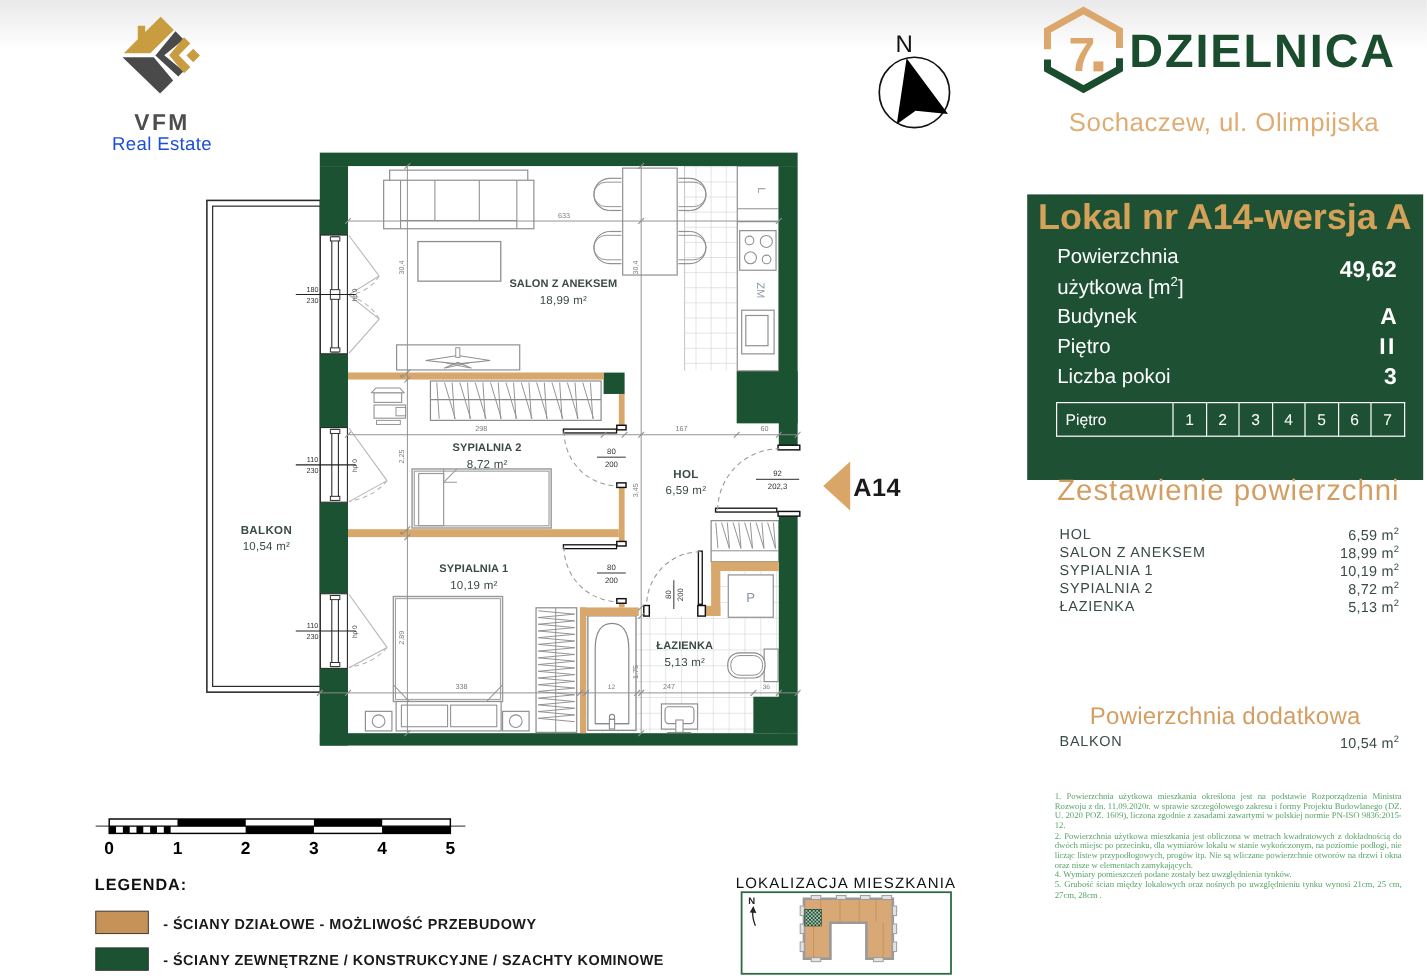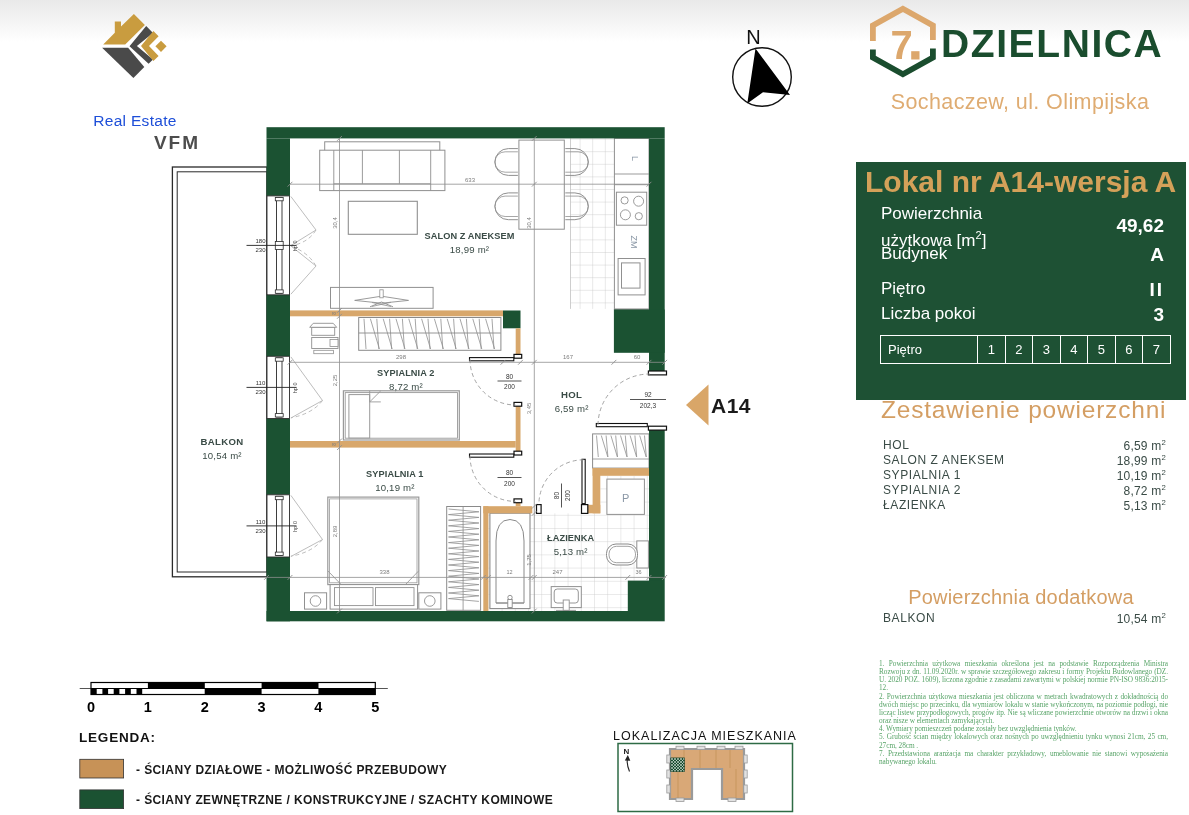--- a/index.html
+++ b/index.html
@@ -1,19 +1,19 @@
 <!DOCTYPE html>
 <html><head><meta charset="utf-8">
 <style>
 html,body{margin:0;padding:0;}
 body{width:1189px;height:815px;position:relative;background:#fff;overflow:hidden;
  font-family:"Liberation Sans", sans-serif;}
 .abs{position:absolute;}
 .topgrad{left:0;top:0;width:1189px;height:42px;background:linear-gradient(#e9e9e9,#fff);}
-.vfm1{left:70px;top:92px;width:130px;text-align:right;font-size:19px;font-weight:bold;color:#4d4d4d;letter-spacing:2px;margin-top:40px;}
+.vfm1{left:70px;top:92px;width:130px;text-align:center;font-size:19px;font-weight:bold;color:#4d4d4d;letter-spacing:2px;}
 .vfm2{left:70px;top:112px;width:130px;text-align:center;font-size:15.5px;color:#1d4ed8;letter-spacing:0.3px;}
 .dziel{left:941px;top:24px;font-size:39px;font-weight:bold;color:#1a4d2e;letter-spacing:1.6px;top:22px;}
 .socha{left:860px;top:90px;width:320px;text-align:center;font-size:21.5px;color:#dfac72;letter-spacing:0.4px;}
 .panel{left:856px;top:162px;width:330px;height:238px;background:#1e5134;}
 .lokal{left:865px;top:165px;width:322px;font-size:30px;font-weight:bold;color:#d4a159;letter-spacing:0px;}
 .prow{left:881px;width:283px;color:#fff;font-size:17px;}
 .pval{position:absolute;right:0;top:0;font-weight:bold;font-size:19px;text-align:right;}
 .ztit{left:881px;top:396px;font-size:24.5px;color:#d49e63;letter-spacing:0.8px;}
 .zrow{left:883px;width:283px;color:#3a4b46;font-size:12px;letter-spacing:0.6px;}
 .zval{position:absolute;right:0;top:0;letter-spacing:0.2px;}
@@ -391,21 +391,21 @@
 <path d="M624.8 760.5 L627.8 755.0 L630.3 760.8" fill="#222" stroke="none" stroke-width="0"></path>
 </svg>
 <div class="abs vfm1">VFM</div>
 <div class="abs vfm2">Real Estate</div>
 <div class="abs dziel">DZIELNICA</div>
 <div class="abs socha">Sochaczew, ul. Olimpijska</div>
 <div class="abs panel"></div>
 <div class="abs lokal">Lokal nr A14-wersja A</div>
 <div class="abs prow" style="top:204px;">Powierzchnia<span class="pval" style="top:11px;">49,62</span></div>
 <div class="abs prow" style="top:229px;">użytkowa [m<sup>2</sup>]</div>
-<div class="abs prow" style="top:244px;">Budynek<span class="pval">A</span></div>
+<div class="abs prow" style="top:254px;">Budynek<span class="pval">A</span></div>
 <div class="abs prow" style="top:279px;">Piętro<span class="pval" style="letter-spacing:2px;">II</span></div>
 <div class="abs prow" style="top:304px;">Liczba pokoi<span class="pval">3</span></div>
 <table class="flr">
 <tbody>
       <tr>
         <td class="c1">Piętro</td>
         <td class="cn">1</td>
         <td class="cn">2</td>
         <td class="cn">3</td>
         <td class="cn">4</td>
@@ -421,18 +421,17 @@
 <div class="abs zrow" style="top:468px;">SYPIALNIA 1<span class="zval">10,19 m<sup>2</sup></span></div>
 <div class="abs zrow" style="top:483px;">SYPIALNIA 2<span class="zval">8,72 m<sup>2</sup></span></div>
 <div class="abs zrow" style="top:498px;">ŁAZIENKA<span class="zval">5,13 m<sup>2</sup></span></div>
 <div class="abs ptit">Powierzchnia dodatkowa</div>
 <div class="abs zrow" style="top:611px;">BALKON<span class="zval">10,54 m<sup>2</sup></span></div>
 <div class="abs fine">
 <div>1. Powierzchnia użytkowa mieszkania określona jest na podstawie Rozporządzenia Ministra Rozwoju z dn. 11.09.2020r. w sprawie szczegółowego zakresu i formy Projektu Budowlanego (DZ. U. 2020 POZ. 1609), liczona zgodnie z zasadami zawartymi w polskiej normie PN-ISO 9836:2015-12.</div>
 <div>2. Powierzchnia użytkowa mieszkania jest obliczona w metrach kwadratowych z dokładnością do dwóch miejsc po przecinku, dla wymiarów lokalu w stanie wykończonym, na poziomie podłogi, nie licząc listew przypodłogowych, progów itp. Nie są wliczane powierzchnie otworów na drzwi i okna oraz nisze w elementach zamykających.</div>
 <div>4. Wymiary pomieszczeń podane zostały bez uwzględnienia tynków.</div>
 <div>5. Grubość ścian między lokalowych oraz nośnych po uwzględnieniu tynku wynosi 21cm, 25 cm, 27cm, 28cm .</div>
-<div>7. Przedstawiona aranżacja ma charakter przykładowy, umeblowanie nie stanowi wyposażenia nabywanego lokalu.</div>
 </div>
 <div class="abs legtit">LEGENDA:</div>
 <div class="abs leg1">- ŚCIANY DZIAŁOWE - MOŻLIWOŚĆ PRZEBUDOWY</div>
 <div class="abs leg2">- ŚCIANY ZEWNĘTRZNE / KONSTRUKCYJNE / SZACHTY KOMINOWE</div>
 <div class="abs loktit">LOKALIZACJA MIESZKANIA</div>
 
 </body></html>

